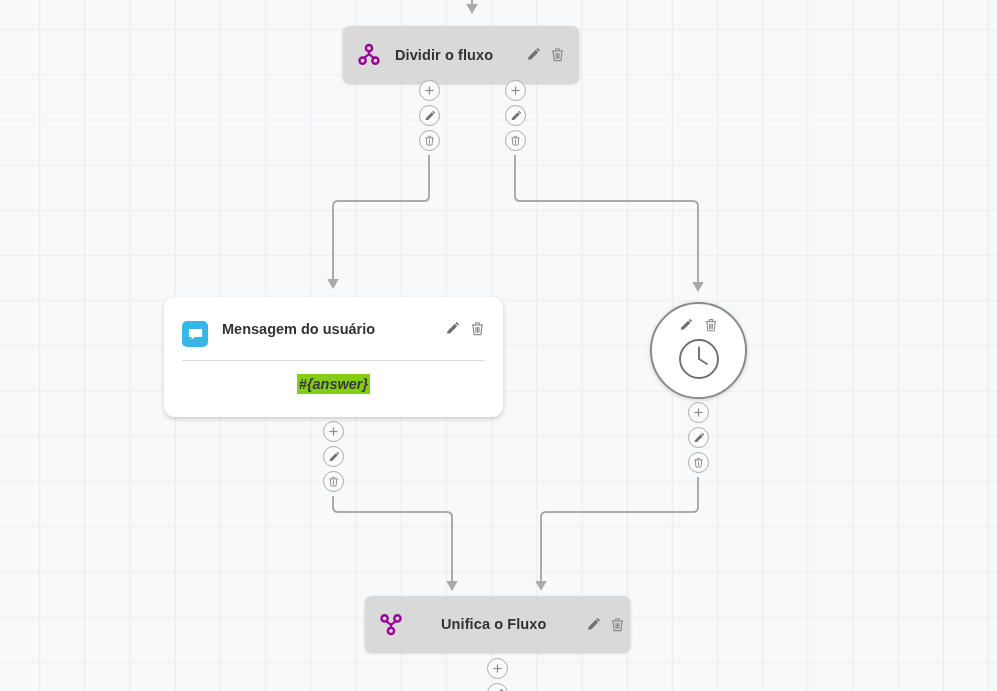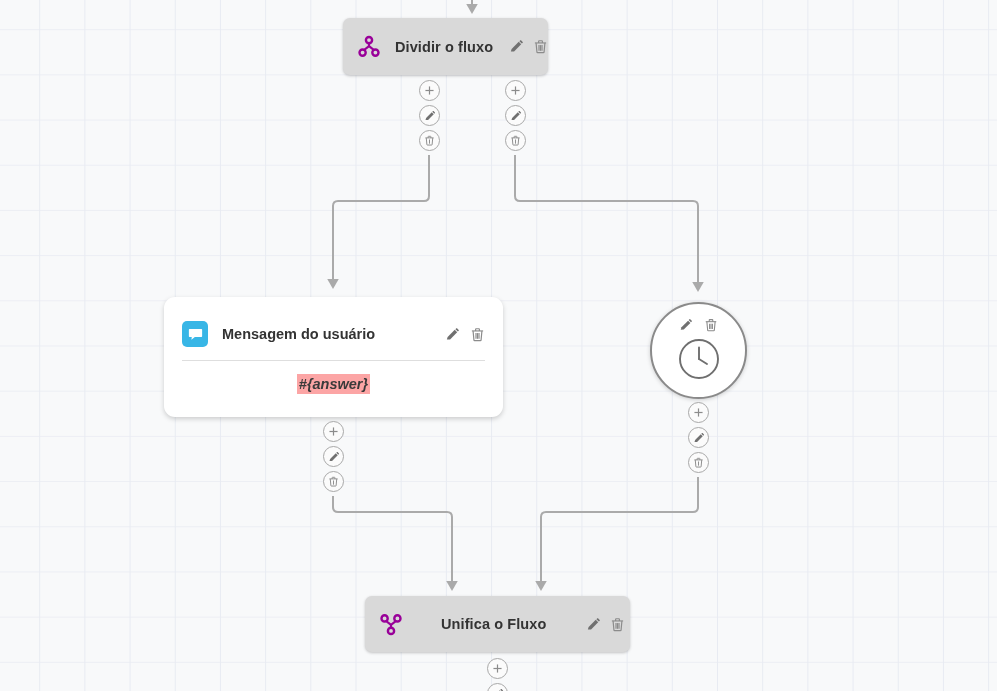--- a/index.html
+++ b/index.html
@@ -76,21 +76,21 @@
 
   
   .node-card {
     background: #ffffff;
     border-radius: 11px;
     box-shadow: 0 2px 5px rgba(0,0,0,0.18);
     padding: 0;
   }
   .card-head {
     display: flex;
-    align-items: center;
+    align-items: flex-start;
     padding: 24px 18px 0 18px;
   }
   .card-head .type-icon-box {
     width: 26px;
     height: 26px;
     border-radius: 5px;
     background: #38b6e6;
     flex: 0 0 auto;
     display: flex;
     align-items: center;
@@ -118,21 +118,21 @@
   .card-body {
     padding: 13px 18px 20px 18px;
     text-align: center;
   }
   .token {
     display: inline-block;
     font-size: 14.5px;
     font-style: italic;
     font-weight: bold;
     color: #3a3a3a;
-    background: #fca5a5;
+    background: #84cc16;
     padding: 1px 2px;
     line-height: 1.25;
   }
 
   
   .node-round {
     width: 97px;
     height: 97px;
     border-radius: 50%;
     background: #ffffff;
@@ -200,21 +200,21 @@
       <path d="M429,155 L429,196 Q429,201 424,201 L338,201 Q333,201 333,206 L333,285" marker-end="url(#arrow)"></path>
 
       <path d="M515,155 L515,196 Q515,201 520,201 L693,201 Q698,201 698,206 L698,288" marker-end="url(#arrow)"></path>
 
       <path d="M333,496 L333,507 Q333,512 338,512 L447,512 Q452,512 452,517 L452,587" marker-end="url(#arrow)"></path>
 
       <path d="M698,477 L698,507 Q698,512 693,512 L546,512 Q541,512 541,517 L541,587" marker-end="url(#arrow)"></path>
     </g>
   </svg>
 
-  <div class="node node-bar" style="left:343px; top:18px; width:205px; height:57px;">
+  <div class="node node-bar" style="left:343px; top:26px; width:236px; height:57px;">
     <span class="type-icon">
       <svg viewBox="0 0 24 24" width="24" height="24">
         <g stroke="#990099" stroke-width="2.1" fill="none">
           <path d="M12 7.6 L12 11.2"></path>
           <path d="M12 11.2 L6.6 15.4"></path>
           <path d="M12 11.2 L17.4 15.4"></path>
         </g>
         <circle cx="12" cy="5.1" r="3.1" fill="none" stroke="#990099" stroke-width="2.4"></circle>
         <circle cx="5.6" cy="17.6" r="3.1" fill="none" stroke="#990099" stroke-width="2.4"></circle>
         <circle cx="18.4" cy="17.6" r="3.1" fill="none" stroke="#990099" stroke-width="2.4"></circle>

